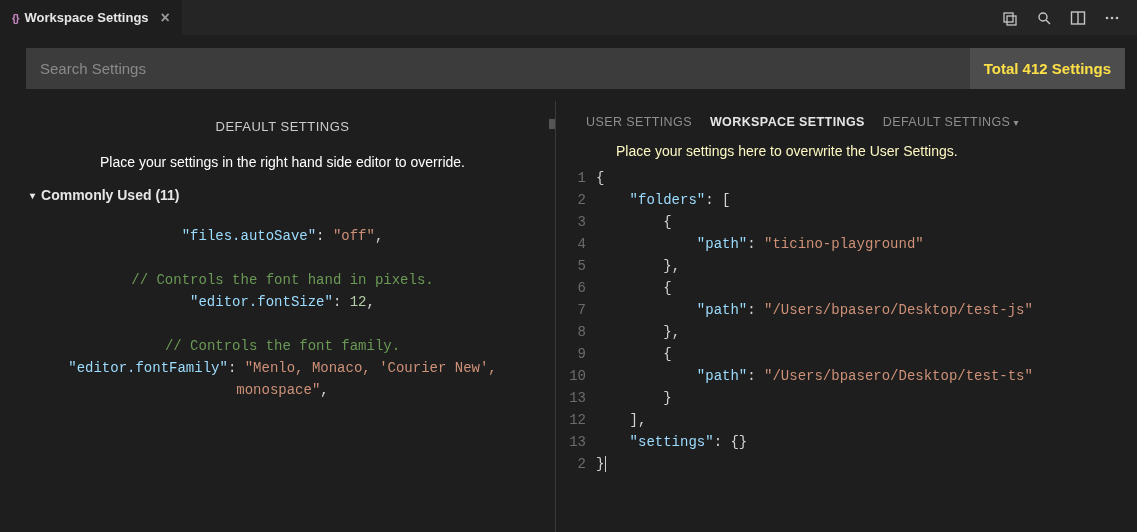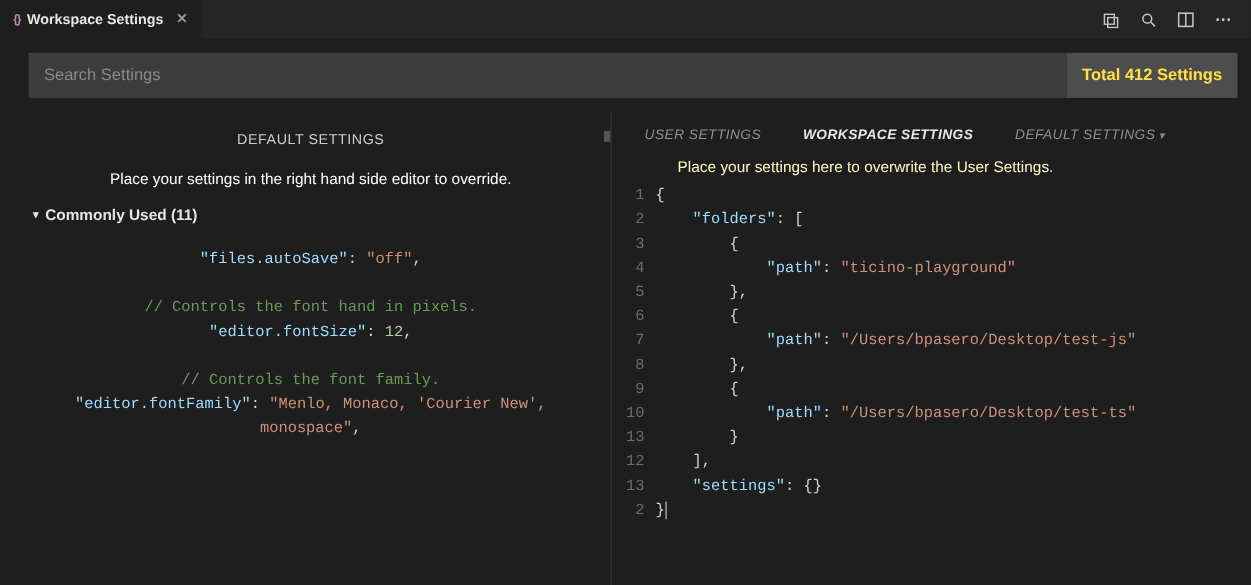--- a/index.html
+++ b/index.html
@@ -123,23 +123,22 @@
     background: #555;
   }
 
   .right-pane {
     flex: 1;
     display: flex; flex-direction: column;
     border-left: 1px solid #3a3a3a;
     overflow: hidden;
   }
   .scope-tabs {
-    display: flex; gap: 38px;
+    display: flex; gap: 18px;
     padding: 14px 0 12px 30px;
-    font-style: italic;
   }
   .scope-tab {
     color: #8f8f8f;
     font-size: 12.5px;
     letter-spacing: 0.4px;
     cursor: pointer;
   }
   .scope-tab.active {
     color: #e6e6e6;
     font-weight: 600;

